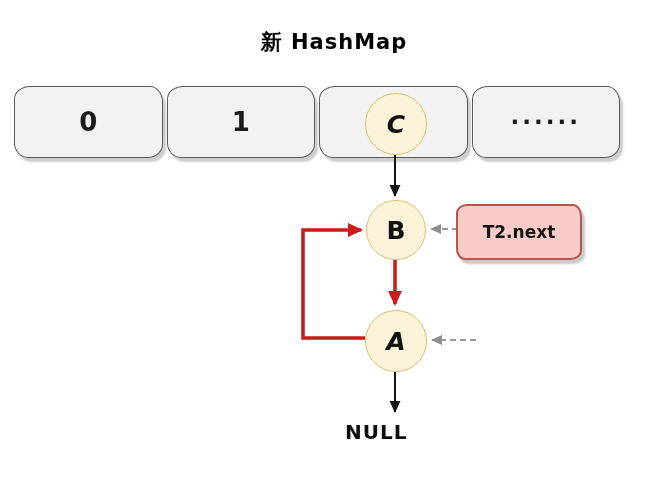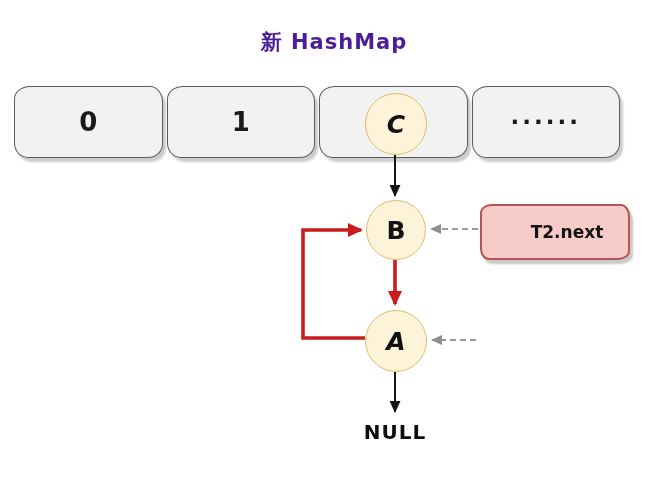--- a/index.html
+++ b/index.html
@@ -2,21 +2,21 @@
 <html><head>
 <meta charset="utf-8">
 <style>
   html,body{margin:0;padding:0;background:#ffffff;}
   .canvas{
     position:relative;width:658px;height:478px;background:#ffffff;overflow:hidden;
     font-family:"DejaVu Sans","Liberation Sans",sans-serif;color:#141414;
   }
   .title{
     position:absolute;left:134px;top:28px;width:400px;text-align:center;
-    font-size:21px;font-weight:700;letter-spacing:1px;color:#4c1d95;
+    font-size:21px;font-weight:700;letter-spacing:1px;color:#000000;
   }
   .buckets{
     position:absolute;left:14px;top:86px;width:606px;height:72px;
     display:flex;gap:4px;
   }
   .bucket{
     flex:1;background:#f2f2f2;border:1.7px solid #5b5b5b;
     border-radius:16px 13px 15px 14px / 13px 16px 14px 15px;
     box-shadow:3px 4px 2px rgba(145,145,145,0.45);
     display:flex;align-items:center;justify-content:center;
@@ -26,31 +26,31 @@
   .node{
     position:absolute;border-radius:50%;
     background:#fdf3d9;border:1.7px solid #dcbf6d;
     display:flex;align-items:center;justify-content:center;
     font-size:25px;font-weight:700;color:#111;z-index:3;
   }
   .node-c{left:365px;top:93px;width:60px;height:60px;font-style:italic;}
   .node-b{left:366px;top:200px;width:58px;height:58px;}
   .node-a{left:365px;top:310px;width:60px;height:60px;font-style:italic;}
   .null-label{
-    position:absolute;left:345px;top:420px;width:100px;text-align:center;
+    position:absolute;left:345px;top:420px;width:100px;
     font-size:20px;font-weight:700;letter-spacing:1px;color:#0d0d0d;
   }
   .pointer-box{
     position:absolute;background:#f7cbc7;border:2px solid #b85450;
     border-radius:11px 9px 12px 9px / 9px 12px 9px 11px;
     box-shadow:3px 4px 2px rgba(150,150,150,0.5);
     display:flex;align-items:center;justify-content:center;
     font-size:17px;font-weight:700;color:#131313;z-index:2;
   }
-  .pointer-t2next{left:480px;top:204px;width:122px;height:52px;padding-left:24px;}
+  .pointer-t2next{left:456px;top:204px;width:122px;height:52px;}
   .pointer-t2{left:478px;top:313px;width:124px;height:54px;}
   svg.edges{position:absolute;left:0;top:0;z-index:1;}
 </style>
 </head>
 <body>
 
 <div class="canvas">
 
   <div class="title">新 HashMap</div>
 

